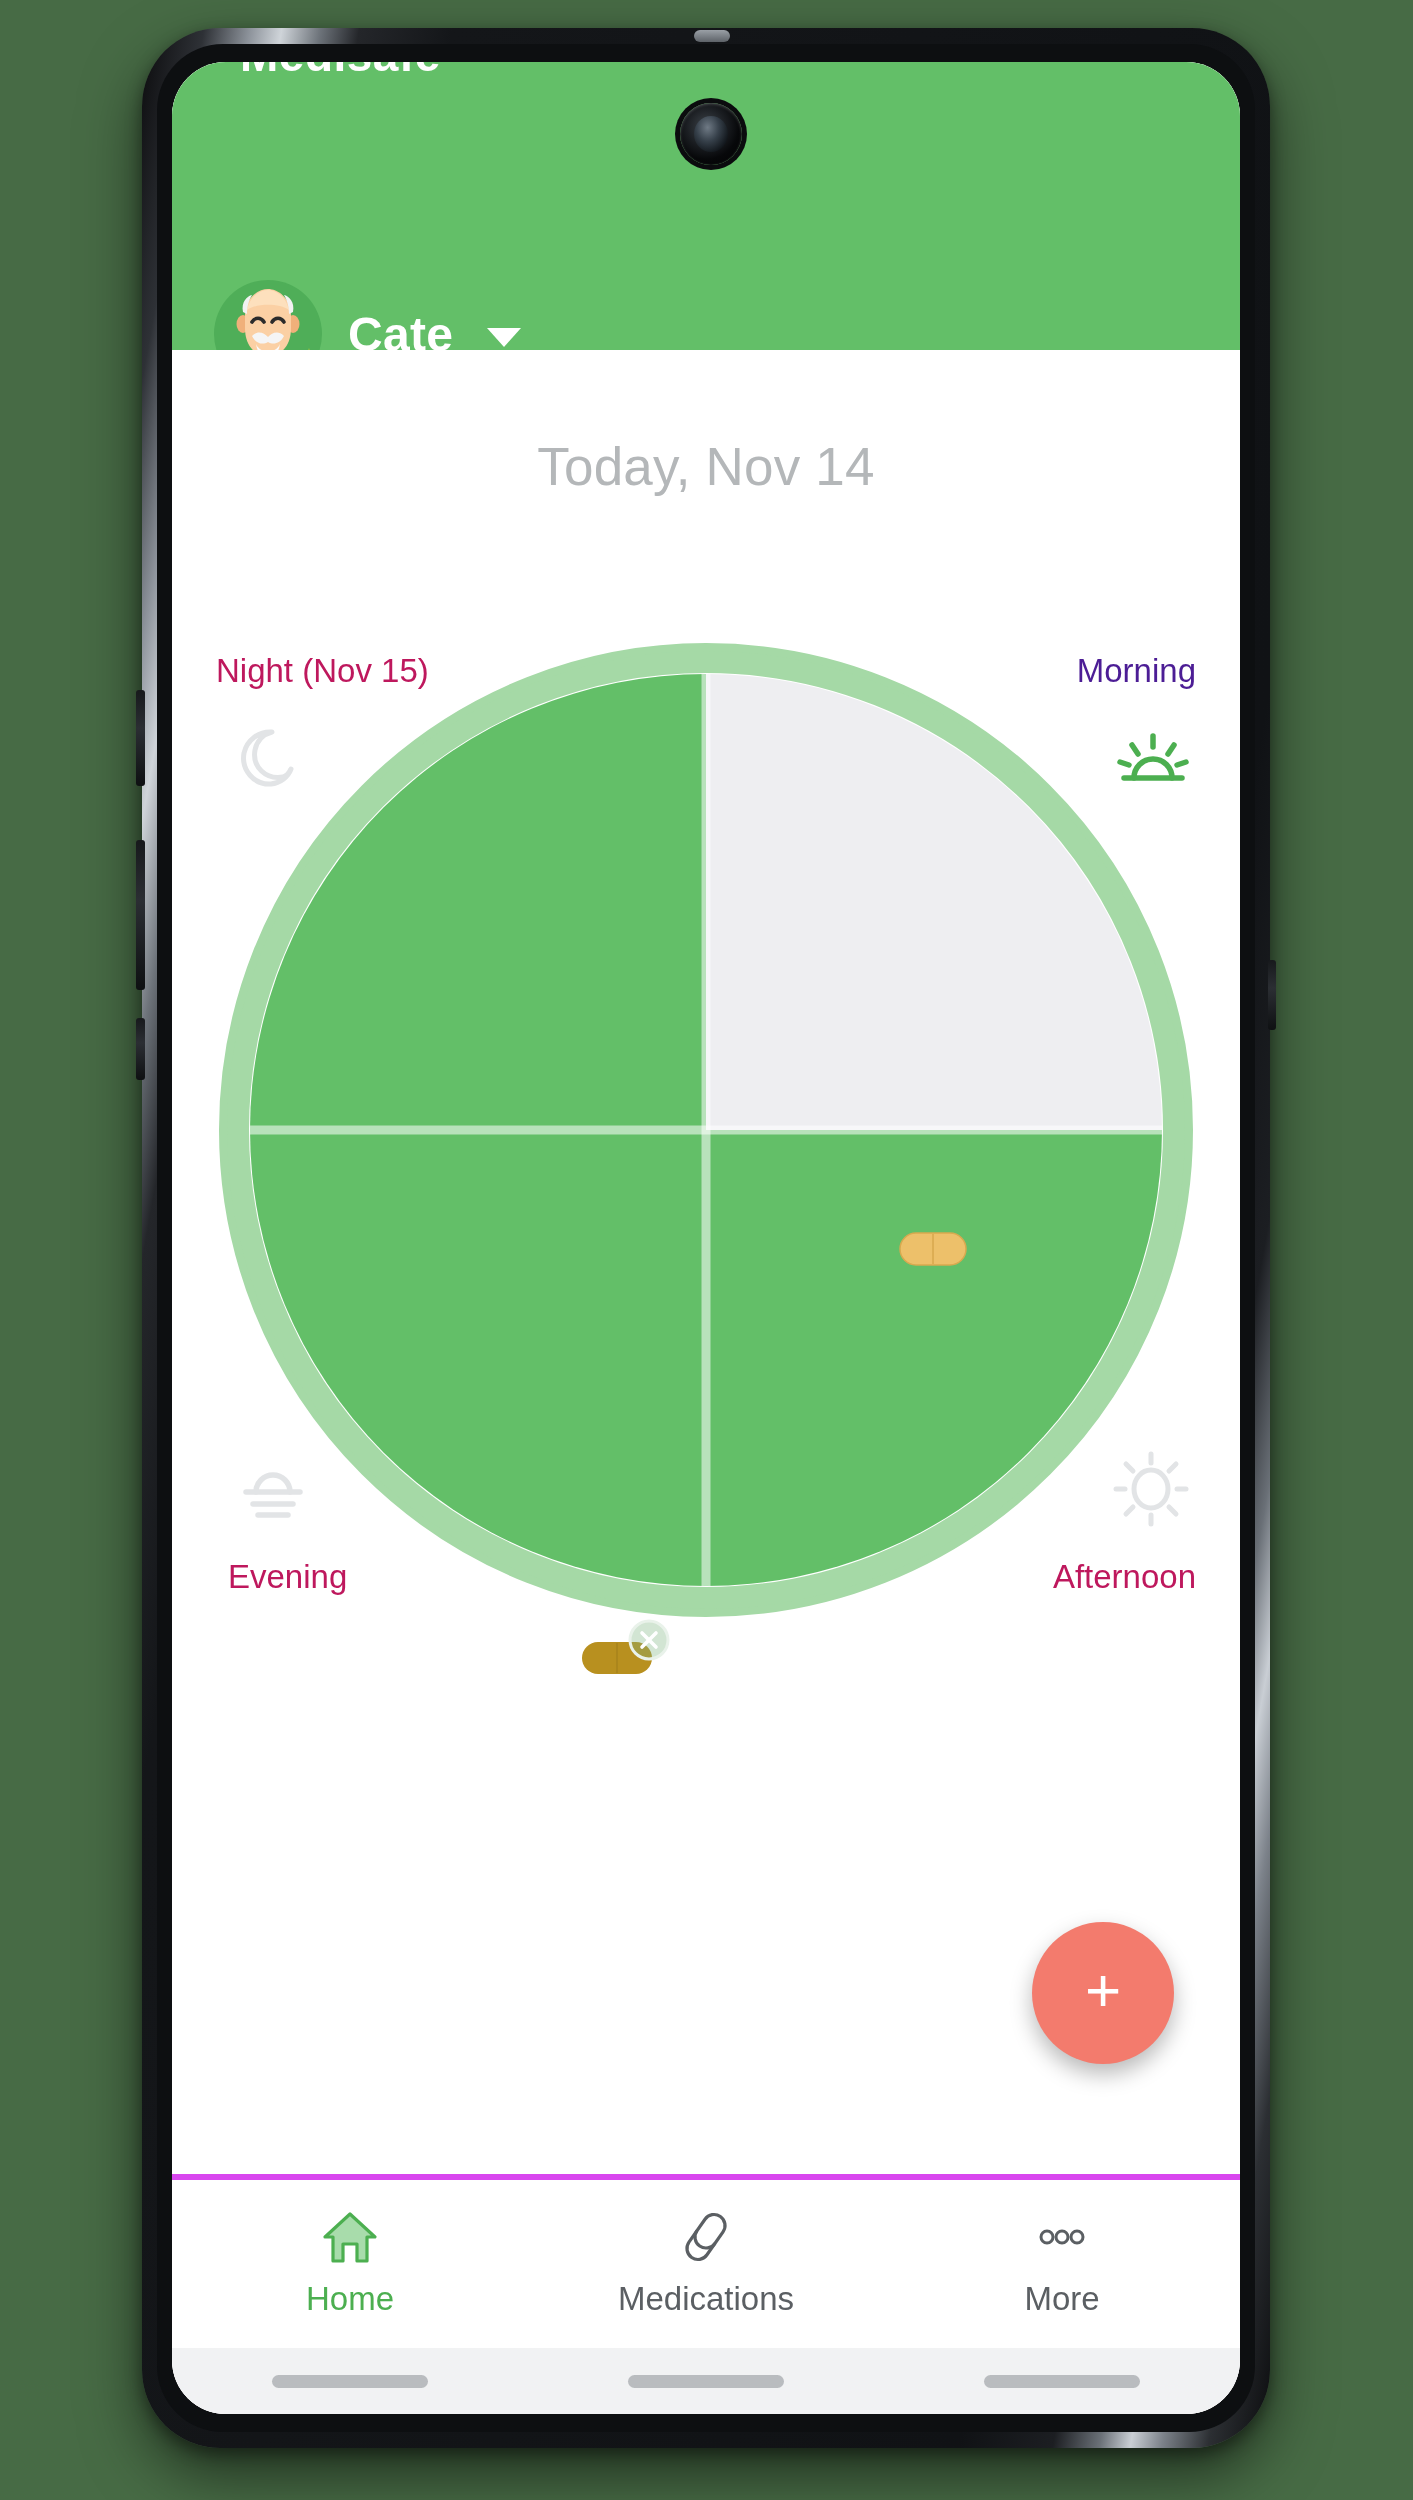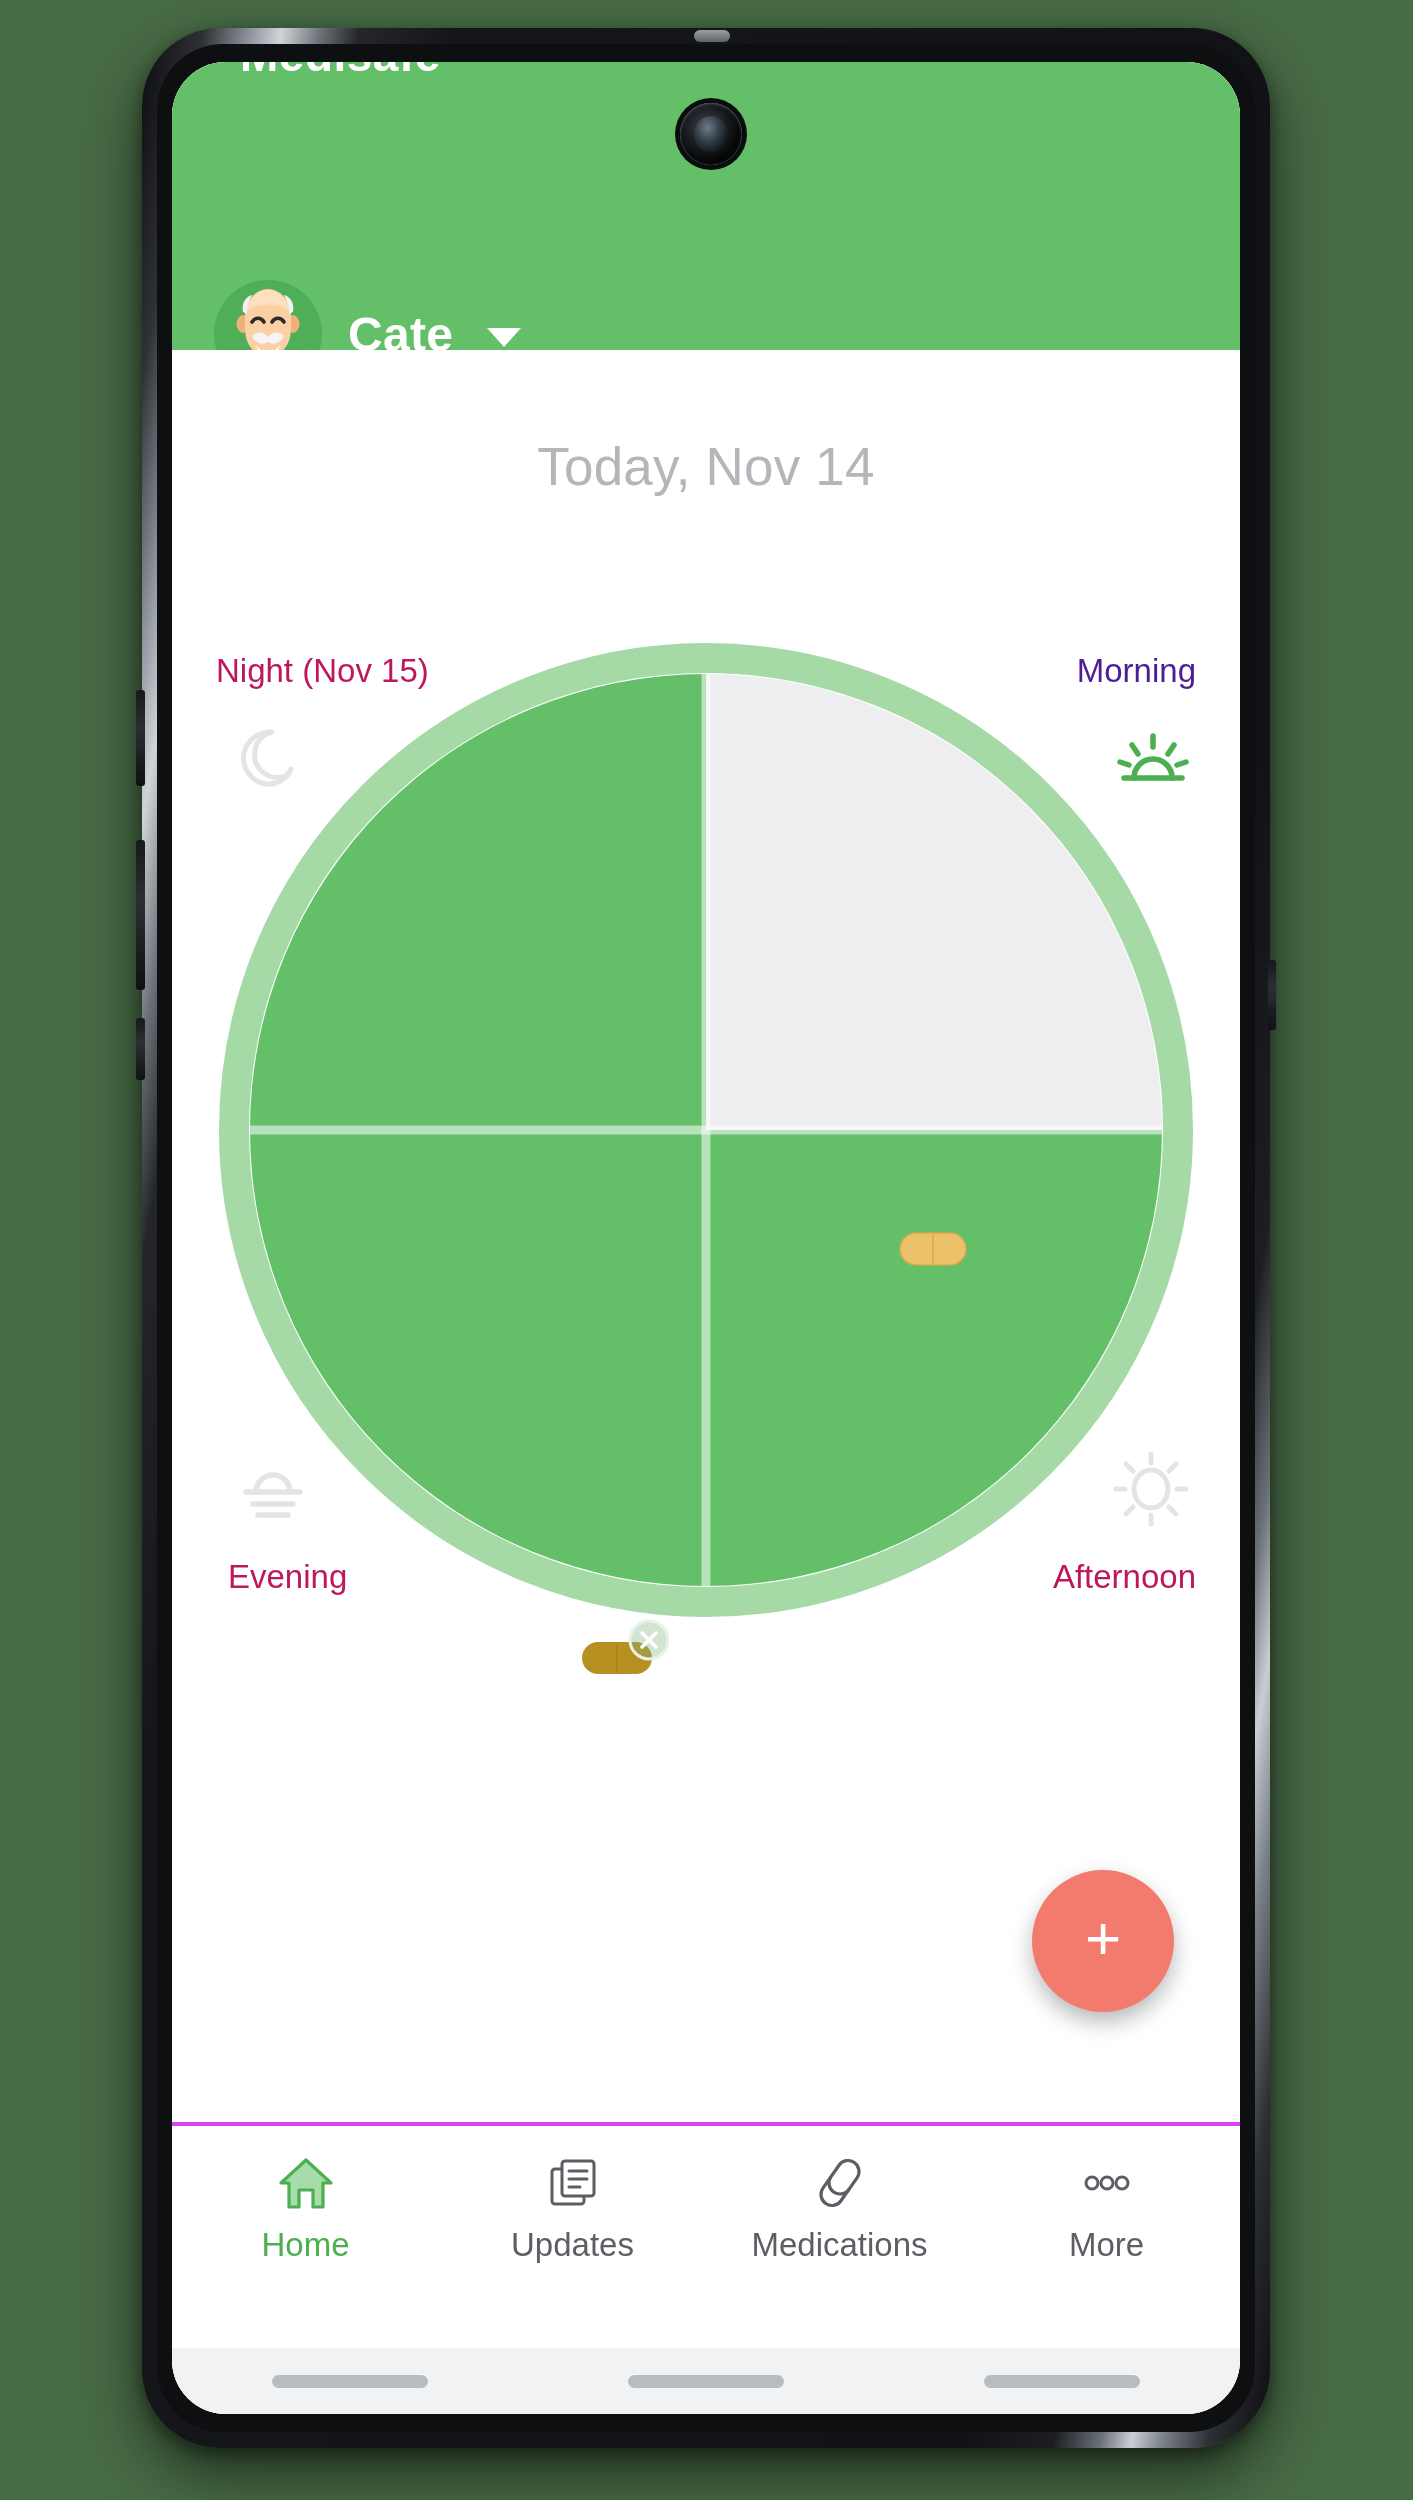--- a/index.html
+++ b/index.html
@@ -122,22 +122,22 @@
     position:absolute;right:66px;bottom:110px;
     width:142px;height:142px;border-radius:50%;
     background:#f37b6d;
     box-shadow:0 10px 22px rgba(0,0,0,.28);
     display:flex;align-items:center;justify-content:center;
     cursor:pointer;
   }
   #fab-plus{color:#fff;font-size:62px;font-weight:300;line-height:1;margin-top:-6px;}
   
   #bottom-nav{
-    flex:0 0 auto;height:226px;background:#ffffff;
-    border-top:4px solid #d946ef;
+    flex:0 0 auto;height:174px;background:#ffffff;
+    border-top:6px solid #d946ef;
     display:flex;align-items:flex-start;justify-content:space-around;
     padding-top:26px;box-sizing:border-box;
   }
   .nav-item{
     display:flex;flex-direction:column;align-items:center;gap:12px;
     width:25%;cursor:pointer;
   }
   .nav-icon{width:62px;height:62px;display:flex;align-items:center;justify-content:center;}
   .nav-label{font-size:33px;color:#5b5f63;}
   .nav-item.active .nav-label{color:#4caf50;}
@@ -295,32 +295,20 @@
 
       <div class="nav-item active">
         <span class="nav-icon">
           <svg viewBox="0 0 62 62" width="62" height="62">
             <path d="M31 8 L56 31 L48 31 L48 55 L38 55 L38 38 L24 38 L24 55 L14 55 L14 31 L6 31 Z" fill="#a8dcab" stroke="#4caf50" stroke-width="3.2" stroke-linejoin="round"></path>
           </svg>
         </span>
         <span class="nav-label">Home</span>
       </div>
 
-      <div class="nav-item">
-        <span class="nav-icon">
-          <svg viewBox="0 0 62 62" width="62" height="62">
-            <rect x="10" y="17" width="32" height="35" rx="3" fill="#fff" stroke="#5b5f63" stroke-width="3"></rect>
-            <rect x="20" y="9" width="32" height="35" rx="3" fill="#fff" stroke="#5b5f63" stroke-width="3"></rect>
-            <line x1="27" y1="19" x2="45" y2="19" stroke="#5b5f63" stroke-width="3" stroke-linecap="round"></line>
-            <line x1="27" y1="27" x2="45" y2="27" stroke="#5b5f63" stroke-width="3" stroke-linecap="round"></line>
-            <line x1="27" y1="35" x2="38" y2="35" stroke="#5b5f63" stroke-width="3" stroke-linecap="round"></line>
-          </svg>
-        </span>
-        <span class="nav-label">Updates</span>
-      </div>
 
       <div class="nav-item">
         <span class="nav-icon">
           <svg viewBox="0 0 62 62" width="62" height="62">
             <g transform="rotate(35 31 31)">
               <rect x="20" y="6" width="22" height="50" rx="11" fill="none" stroke="#5b5f63" stroke-width="3.2"></rect>
               <path d="M20 31 A11 11 0 0 0 42 31" fill="none" stroke="#5b5f63" stroke-width="3.2"></path>
             </g>
           </svg>
         </span>

